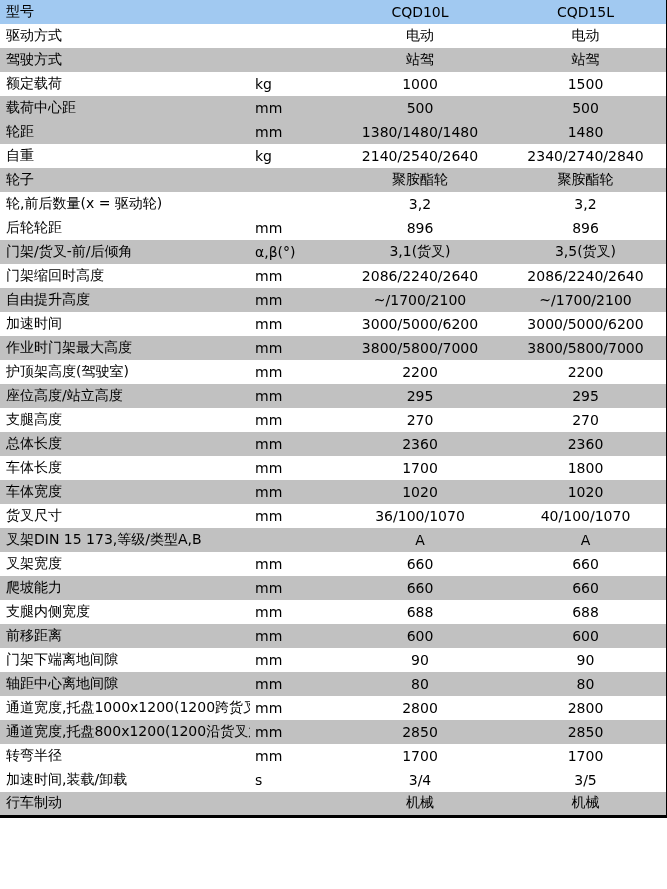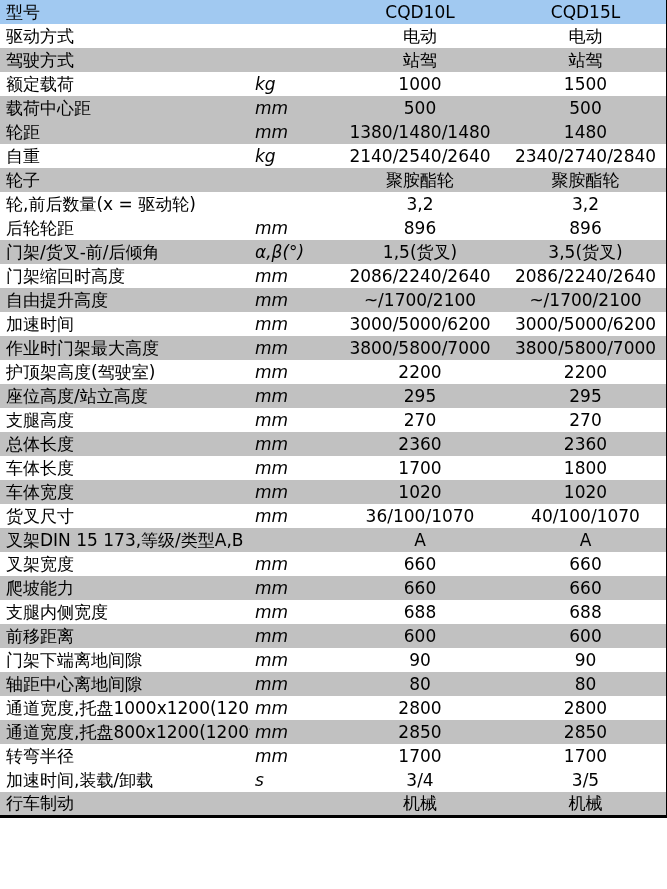--- a/index.html
+++ b/index.html
@@ -13,36 +13,36 @@
     width: 667px;
     height: 889px;
     overflow: hidden;
   }
   table.spec-table {
     width: 667px;
     border-collapse: collapse;
     table-layout: fixed;
     border-right: 2px solid var(--border-color, #000);
     border-bottom: 3px solid var(--border-color, #000);
-    font-size: 17px;
+    font-size: 14px;
   }
   col.c-label { width: 250px; }
   col.c-unit  { width: 85px; }
   col.c-v1    { width: 170px; }
   col.c-v2    { width: 162px; }
   th, td {
     height: 24px;
     padding: 0;
     font-weight: normal;
     vertical-align: middle;
     white-space: nowrap;
     overflow: hidden;
   }
   .col-label { text-align: left; padding-left: 6px; }
-  .col-unit  { text-align: left; padding-left: 5px; font-style: italic; }
+  .col-unit  { text-align: left; padding-left: 5px; }
   .col-v     { text-align: center; }
   thead tr   { background: var(--header-bg, #A1C9F1); }
   tr.row-white { background: var(--row-bg, #ffffff); }
   tr.row-gray  { background: var(--alt-row-bg, #C1C1C1); }
 </style>
 </head>
 <body style="color: rgb(0, 0, 0);">
 
 <div class="spec-table-wrap">
   <table class="spec-table">
@@ -111,21 +111,21 @@
         </tr>
         <tr class="row-white">
           <td class="col-label">后轮轮距</td>
           <td class="col-unit">mm</td>
           <td class="col-v">896</td>
           <td class="col-v">896</td>
         </tr>
         <tr class="row-gray">
           <td class="col-label">门架/货叉-前/后倾角</td>
           <td class="col-unit">α,β(°)</td>
-          <td class="col-v">1,5(货叉)</td>
+          <td class="col-v">3,1(货叉)</td>
           <td class="col-v">3,5(货叉)</td>
         </tr>
         <tr class="row-white">
           <td class="col-label">门架缩回时高度</td>
           <td class="col-unit">mm</td>
           <td class="col-v">2086/2240/2640</td>
           <td class="col-v">2086/2240/2640</td>
         </tr>
         <tr class="row-gray">
           <td class="col-label">自由提升高度</td>

